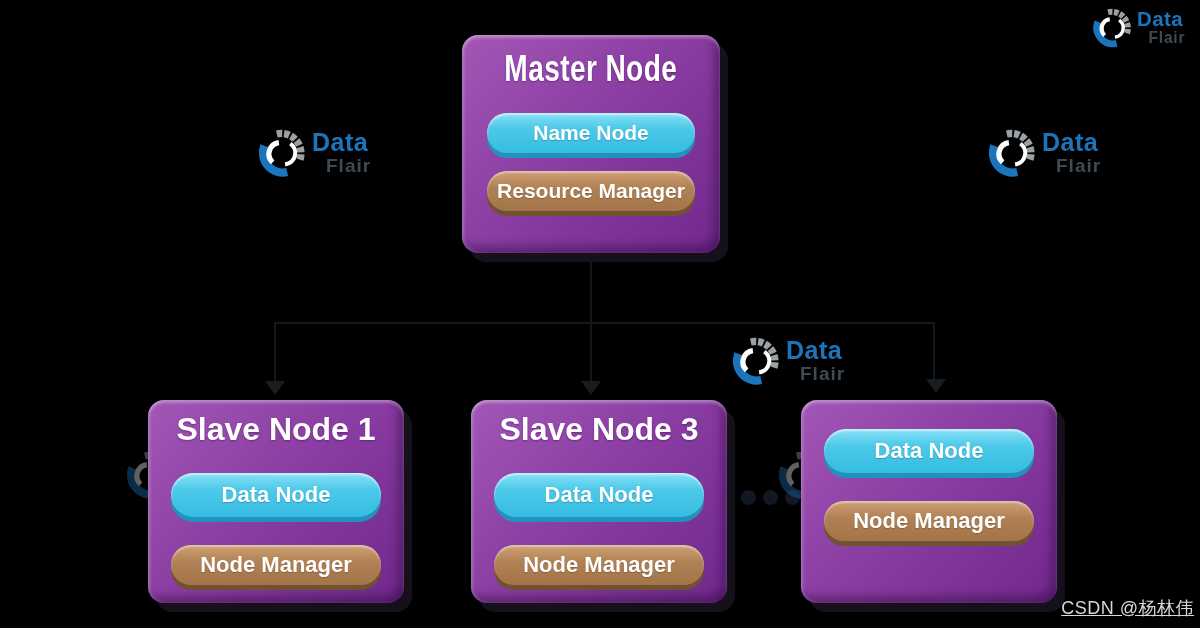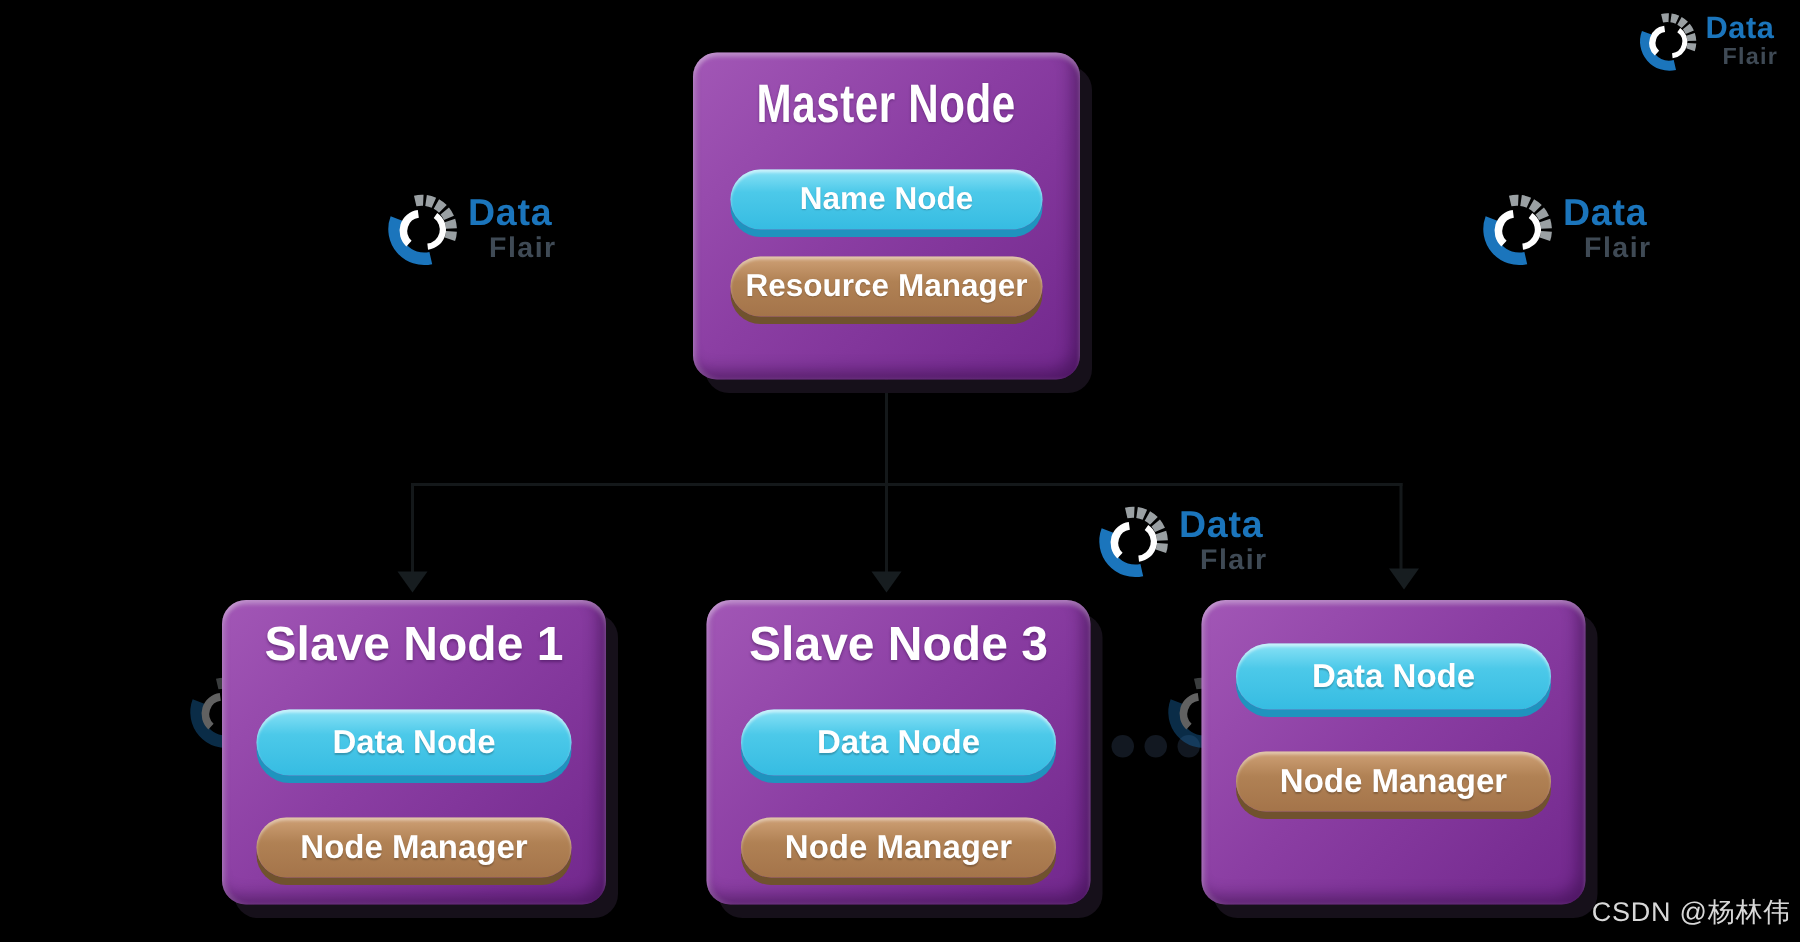--- a/index.html
+++ b/index.html
@@ -87,20 +87,21 @@
   .wm .dfdata{color:#e9e5f3;}
   .wm .dfflair{color:#ded8ec;}
   .wm-slave1{left:124px;top:446px;}
   .wm-slaven{left:776px;top:446px;}
 
   
   .credit{
     position:absolute;right:6px;top:596px;
     color:#d8d8d8;font-size:18px;letter-spacing:.5px;
     font-family:"Liberation Sans","DejaVu Sans",sans-serif;
+    text-decoration:underline;
   }
 </style>
 </head>
 <body>
 
 <div class="stage">
 
   <div class="cline" style="left:590px;top:253px;width:2px;height:70px;"></div>
   <div class="cline" style="left:274px;top:322px;width:661px;height:2px;"></div>
   <div class="cline" style="left:274px;top:322px;width:2px;height:60px;"></div>

